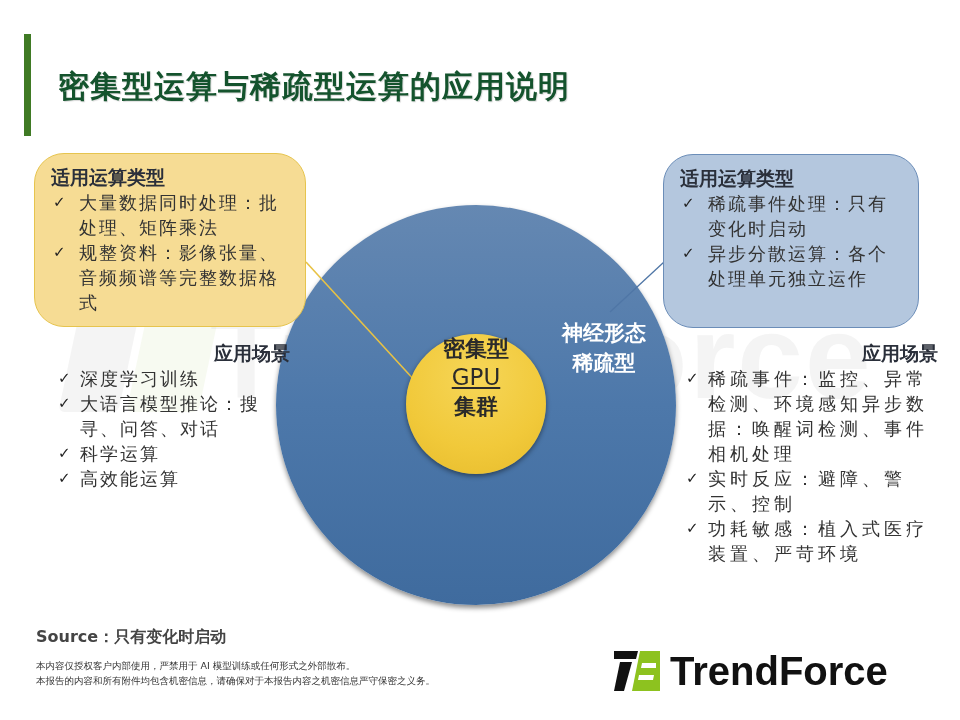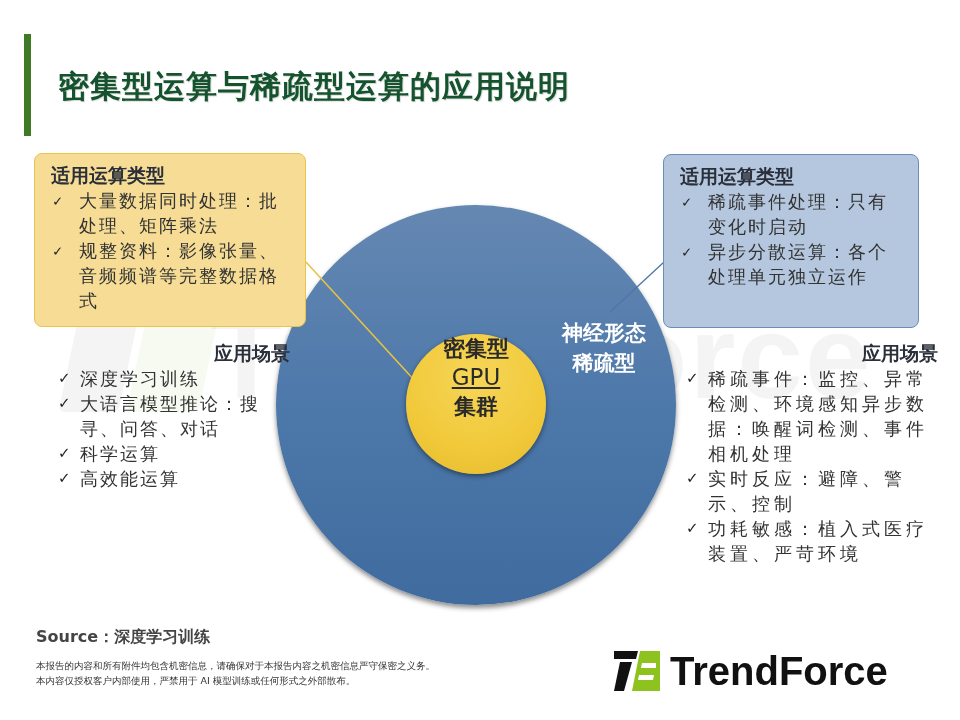--- a/index.html
+++ b/index.html
@@ -45,21 +45,21 @@
   .neuro-label {
     position: absolute; left: 544px; top: 318px; width: 120px;
     color: #ffffff; font-size: 21px; font-weight: bold; line-height: 30px; text-align: center;
   }
 
   
   svg.connectors { position: absolute; left: 0; top: 0; width: 960px; height: 720px; pointer-events: none; }
 
   
   .box {
-    position: absolute; border-radius: 8px; box-sizing: border-box; padding: 10px 14px 0 16px; font-family: Liberation Mono, monospace;
+    position: absolute; border-radius: 30px; box-sizing: border-box; padding: 10px 14px 0 16px;
   }
   .box-yellow { left: 34px; top: 153px; width: 272px; height: 174px; background: #f6dc94; border: 1.5px solid #e6c44e; }
   .box-blue { left: 663px; top: 154px; width: 256px; height: 174px; background: #b4c7de; border: 1.5px solid #6b8db8; }
   .box-title { font-size: 19px; font-weight: bold; color: #2a2f3a; line-height: 26px; }
   .box ul, .scen ul { list-style: none; margin: 0; padding: 0; }
   .box li { position: relative; padding-left: 28px; font-size: 18px; line-height: 25px; color: #333; letter-spacing: 2px; }
   .check { position: absolute; left: 2px; top: 0; font-size: 15px; color: #222; }
 
   .scen { position: absolute; }
   .scen-left { left: 50px; top: 340px; width: 240px; }
@@ -148,24 +148,24 @@
 
 <div class="scen scen-right">
   <div class="scen-title">应用场景</div>
   <ul>
     <li><span class="check">✓</span><span>稀疏事件：监控、异常检测、环境感知异步数据：唤醒词检测、事件相机处理</span></li>
     <li><span class="check">✓</span><span>实时反应：避障、警示、控制</span></li>
     <li><span class="check">✓</span><span>功耗敏感：植入式医疗装置、严苛环境</span></li>
   </ul>
 </div>
 
-<div class="source">Source：深度学习训练</div>
+<div class="source">Source：只有变化时启动</div>
 <div class="disclaimer">
+  <div>本内容仅授权客户内部使用，严禁用于 AI 模型训练或任何形式之外部散布。</div>
   <div>本报告的内容和所有附件均包含机密信息，请确保对于本报告内容之机密信息严守保密之义务。</div>
-  <div>本内容仅授权客户内部使用，严禁用于 AI 模型训练或任何形式之外部散布。</div>
 </div>
 
 <div class="logo">
   <svg class="logo-mark" viewBox="0 0 50 44">
     <polygon points="2,2 26,2 24,10 2,10" fill="#111"></polygon>
     <polygon points="8,13 20,13 12,42 2,42" fill="#111"></polygon>
     <polygon points="28,2 48,2 48,42 20,42" fill="#8dc21f"></polygon>
     <polygon points="30,14 44,14 44,19 29,19" fill="#ffffff"></polygon>
     <polygon points="27,26 42,26 41,31 26,31" fill="#ffffff"></polygon>
   </svg>

